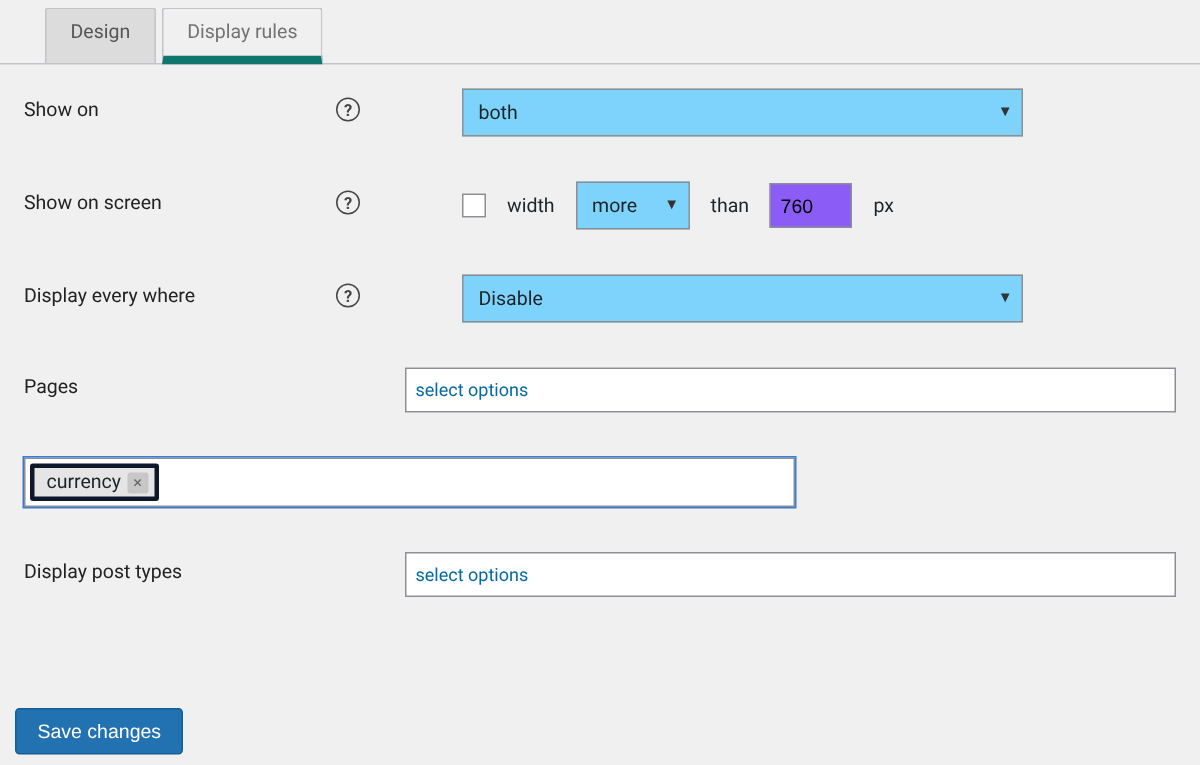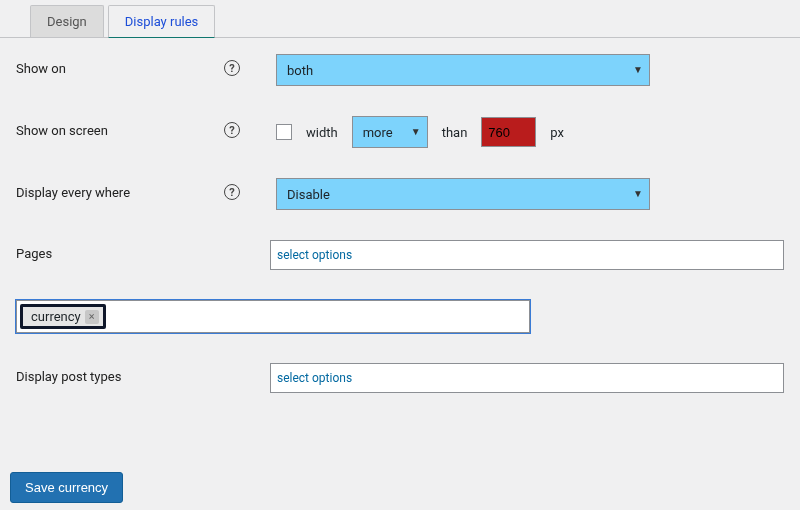--- a/index.html
+++ b/index.html
@@ -28,31 +28,32 @@
       border: 1px solid #c3c4c7;
       border-bottom: none;
       margin-right: 4px;
       cursor: pointer;
       color: #555;
       font-size: 13px;
       border-radius: 2px 2px 0 0;
     }
     .tab.active {
       background: #f0f0f1;
-      color: #1d4ed8;
-      border-bottom: 1px solid #0f766e;
+      color: #737373;
+      border-bottom: 6px solid #0f766e;
       margin-bottom: -1px;
     }
     .form-rows {
       padding: 16px;
     }
     .form-row {
       display: flex;
       align-items: flex-start;
       margin-bottom: 30px;
+      gap: 32px;
     }
     .label-col {
       width: 260px;
       display: flex;
       align-items: center;
       justify-content: space-between;
       padding-right: 36px;
       padding-top: 6px;
     }
     .label-text {
@@ -110,21 +111,21 @@
       display: inline-block;
     }
     .inline-label {
       font-size: 13px;
     }
     .num-input {
       width: 55px;
       height: 30px;
       border: 1px solid #8c8f94;
       padding: 0 6px;
-      background: #b91c1c;
+      background: #8b5cf6;
       font-size: 13px;
     }
     .tagbox {
       width: 514px;
       min-height: 30px;
       border: 1px solid #8c8f94;
       background: #fff;
       padding: 4px 6px;
       display: flex;
       align-items: center;
@@ -258,15 +259,15 @@
       </div>
       <div class="field-col">
         <div class="tagbox">
           <span class="placeholder">select options</span>
         </div>
       </div>
     </div>
 
   </div>
 
-  <button class="save-btn">Save currency</button>
+  <button class="save-btn">Save changes</button>
 
 </div>
 
 </body></html>

